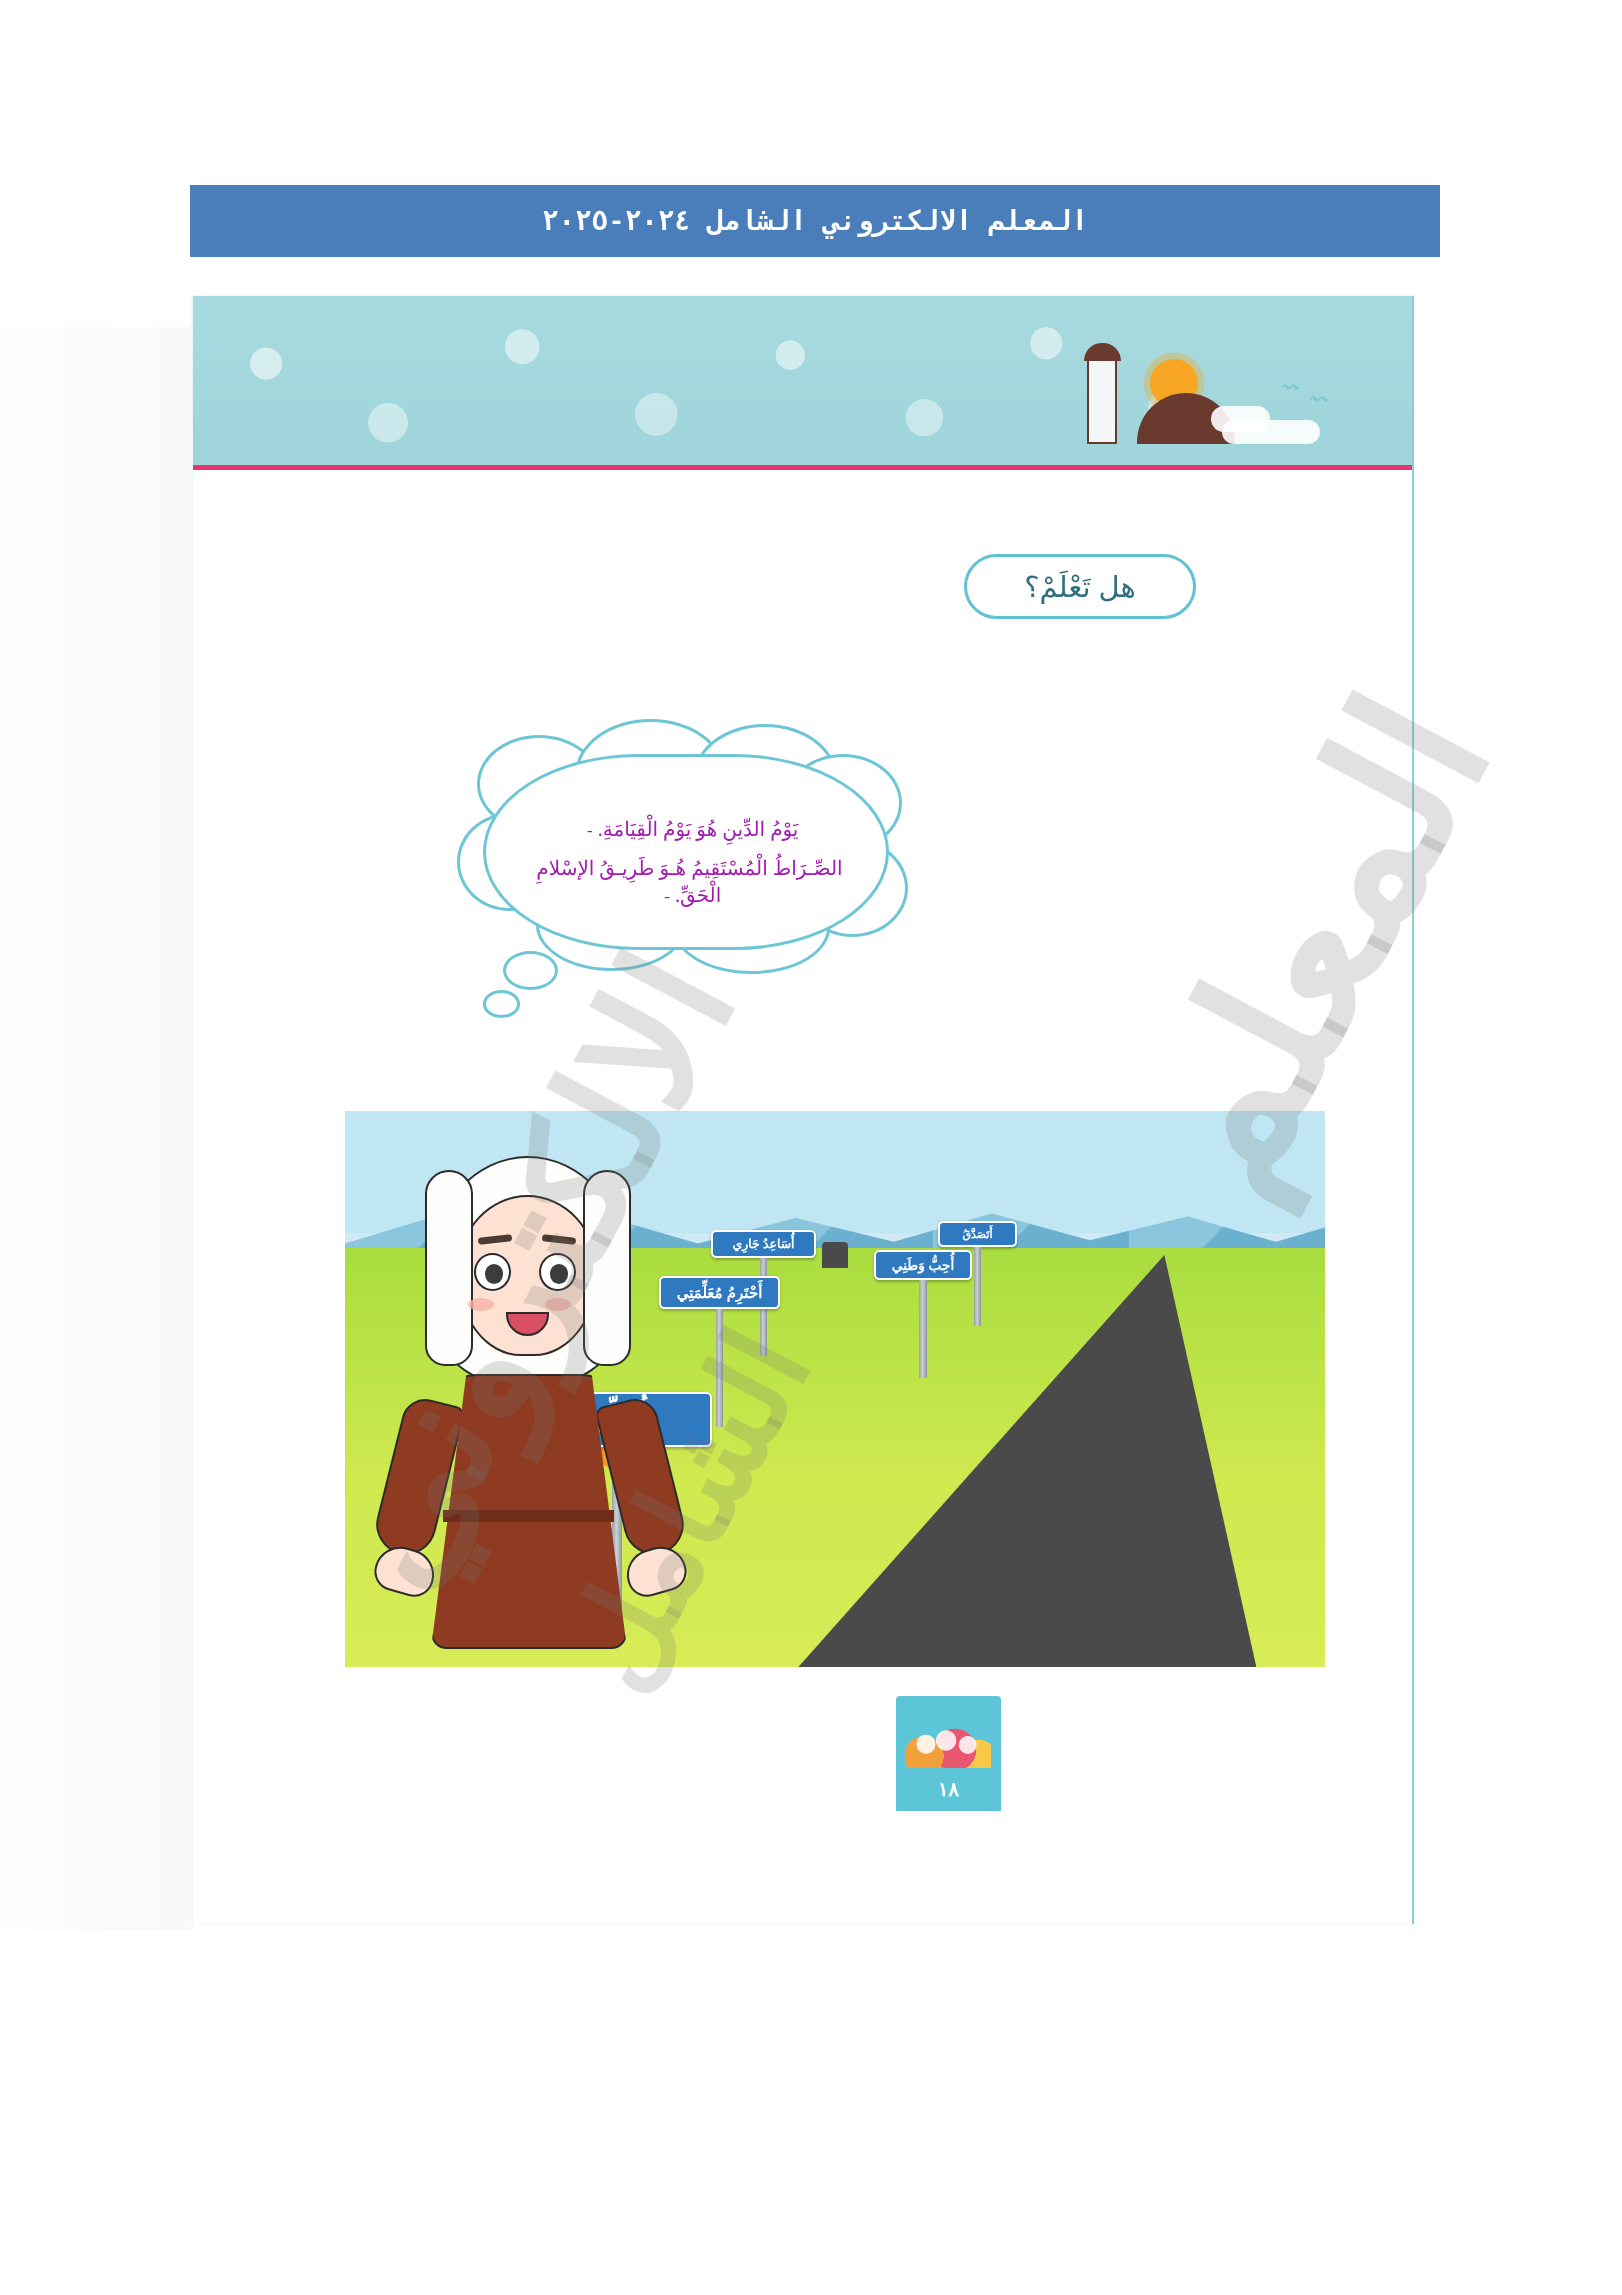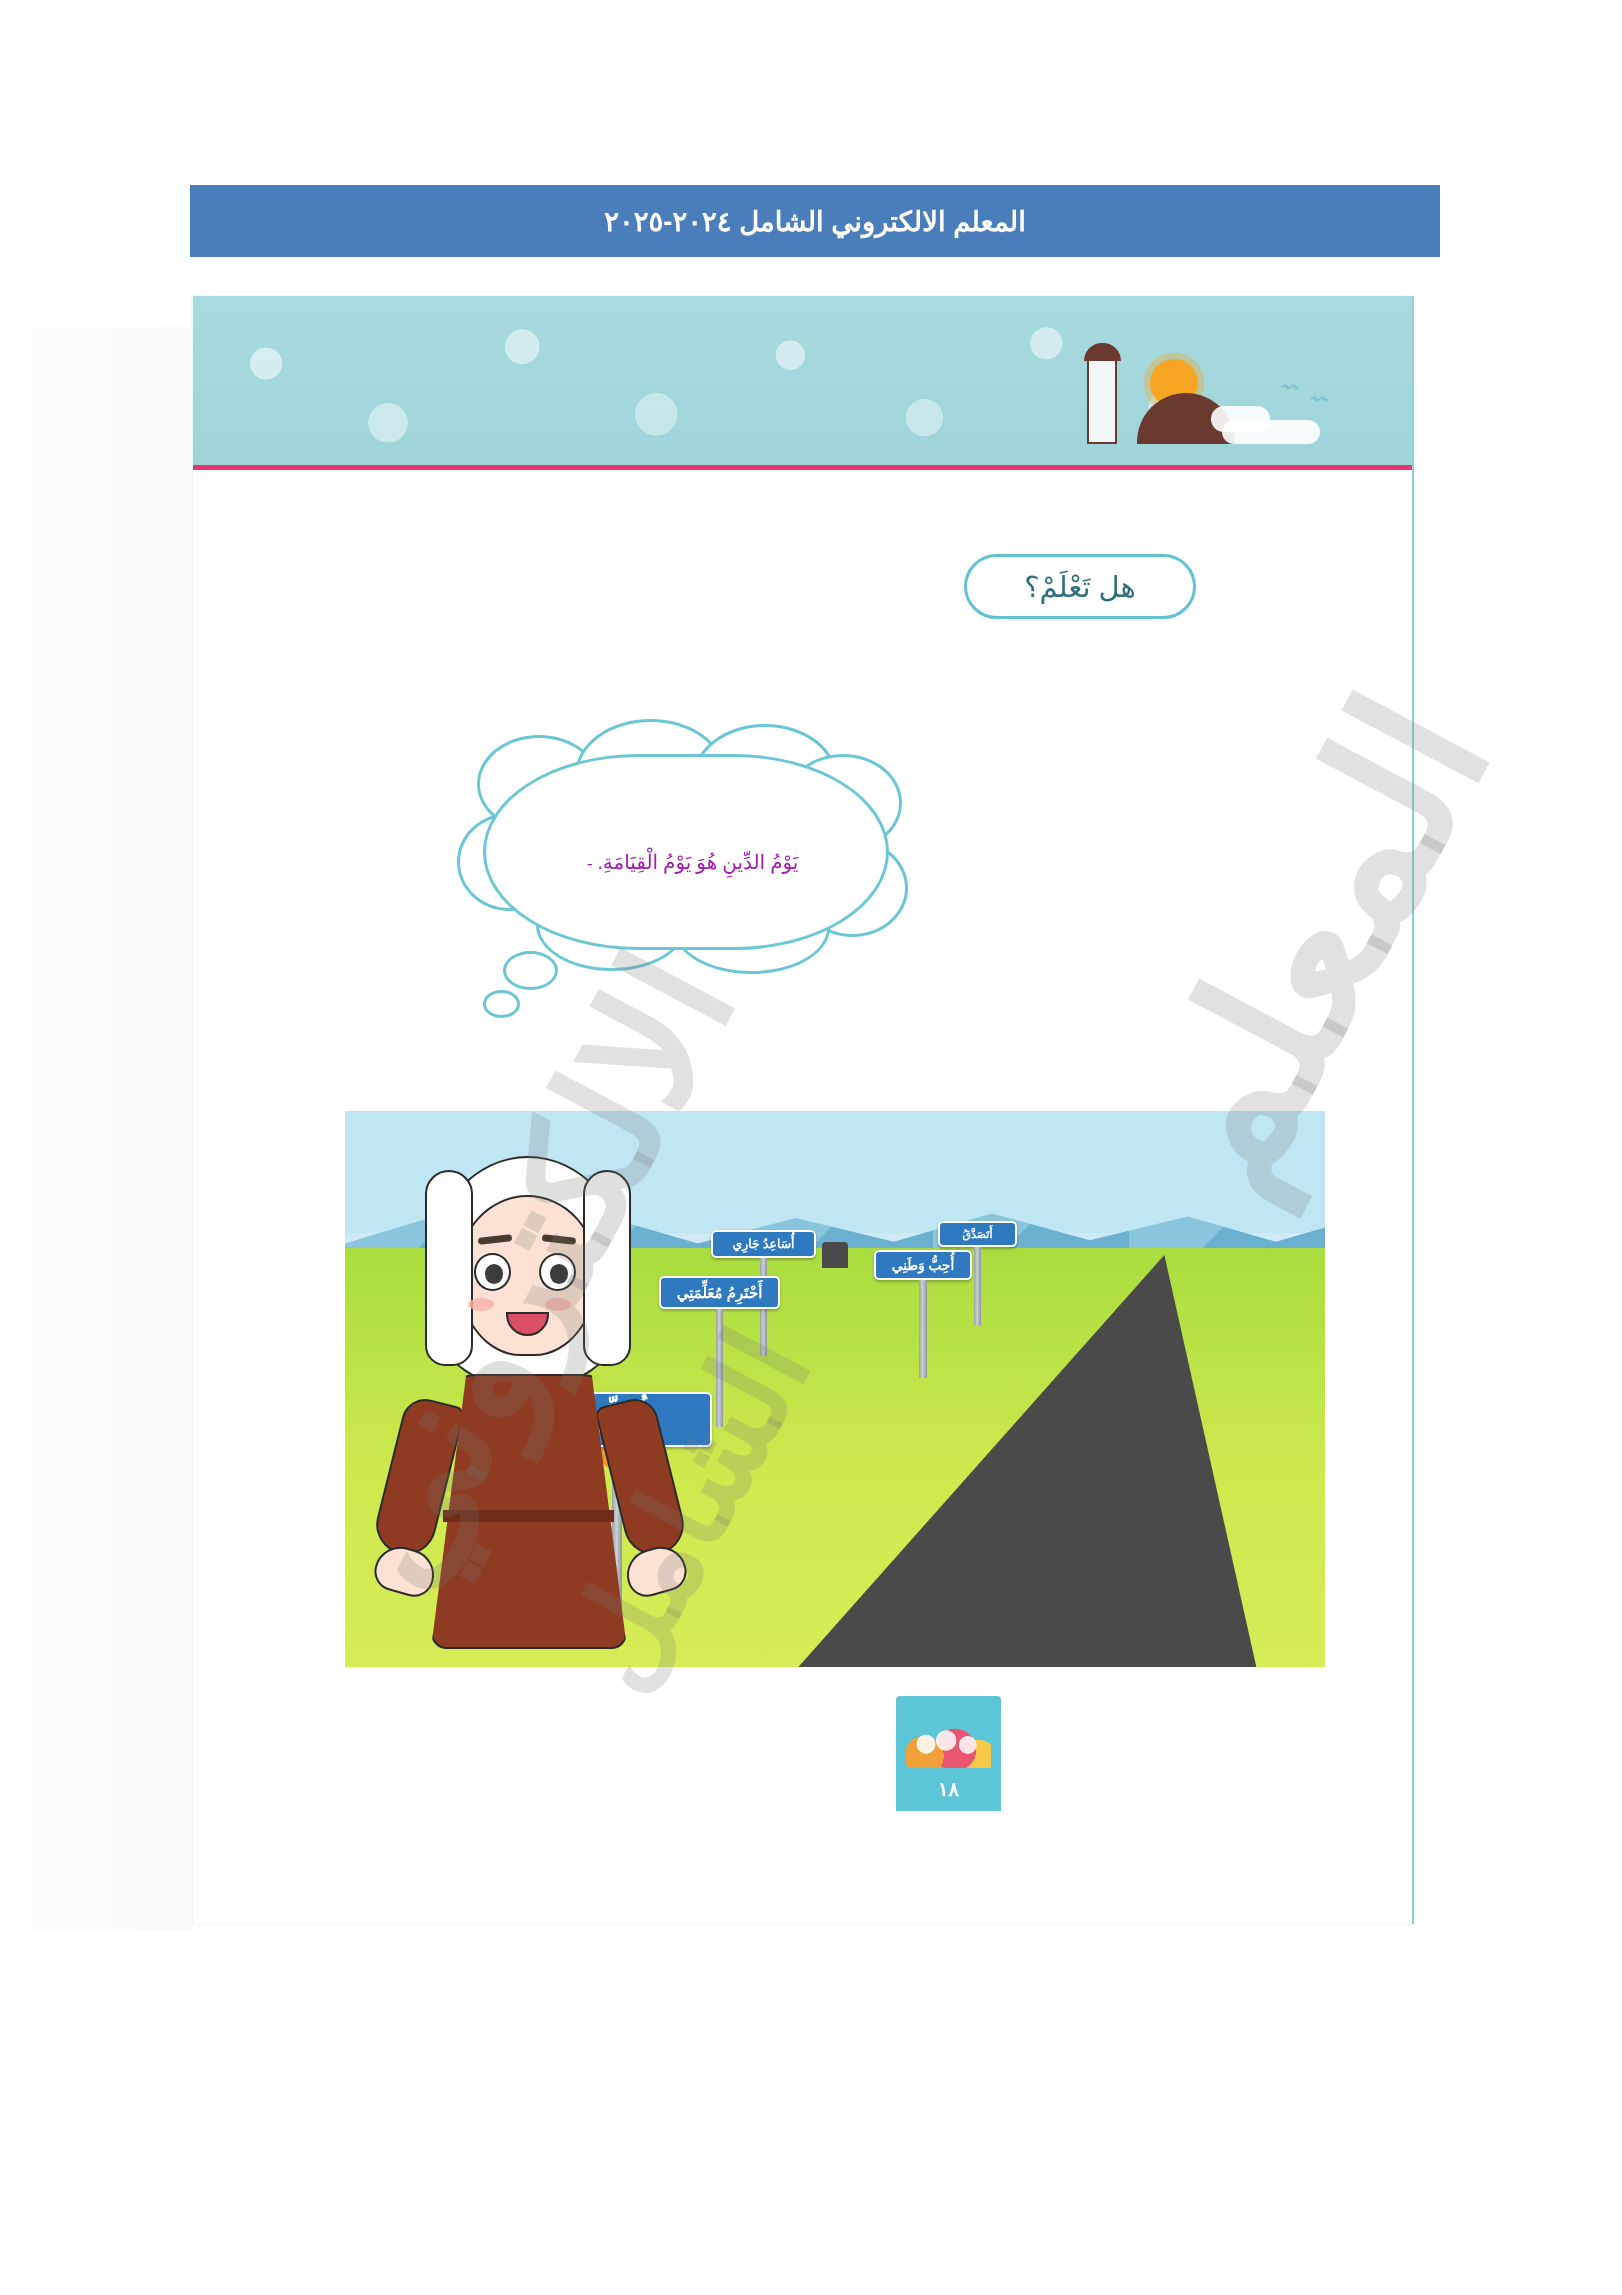--- a/index.html
+++ b/index.html
@@ -21,20 +21,21 @@
   .banner {
     position: absolute;
     left: 190px;
     top: 185px;
     width: 1250px;
     height: 72px;
     background: #4a7ebb;
     display: flex;
     align-items: center;
     justify-content: center;
+    font-family: Liberation Mono, monospace;
   }
   .banner-title {
     color: #ffffff;
     font-size: 27.5px;
     font-weight: bold;
     letter-spacing: 0.7px;
     direction: rtl;
   }
 
   
@@ -503,20 +504,24 @@
       <div class="blob b-d"></div>
       <div class="blob b-e"></div>
       <div class="blob b-f"></div>
       <div class="blob b-g"></div>
       <div class="blob b-h"></div>
       <div class="blob b-main"></div>
 
       <div class="thought-inner">
         <div class="thought-line">
           <span>يَوْمُ الدِّينِ هُوَ يَوْمُ الْقِيَامَةِ.</span>
+          <span class="dot">-</span>
+        </div>
+        <div class="thought-line">
+          <span>الصِّـرَاطُ الْمُسْتَقِيمُ هُـوَ طَرِيـقُ الإسْلامِ الْحَقِّ.</span>
           <span class="dot">-</span>
         </div>
       </div>
 
       <div class="tail t1"></div>
       <div class="tail t2"></div>
     </div>
 
     <div class="illus">
       <div class="mountains"></div>

